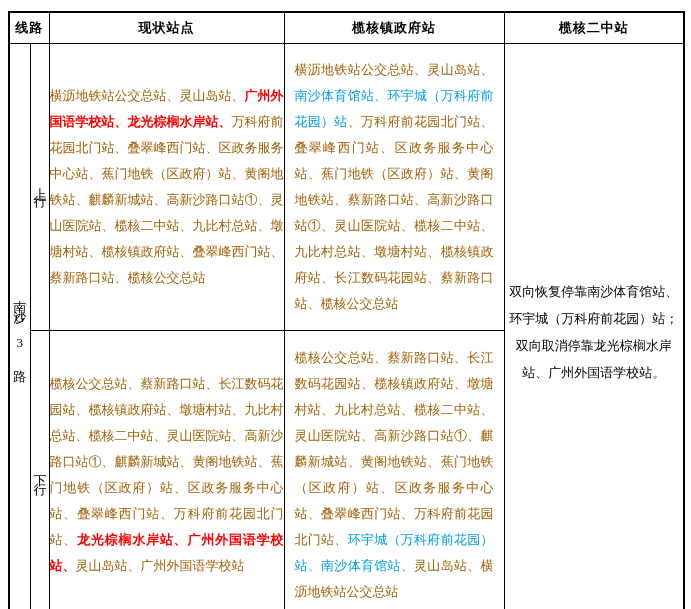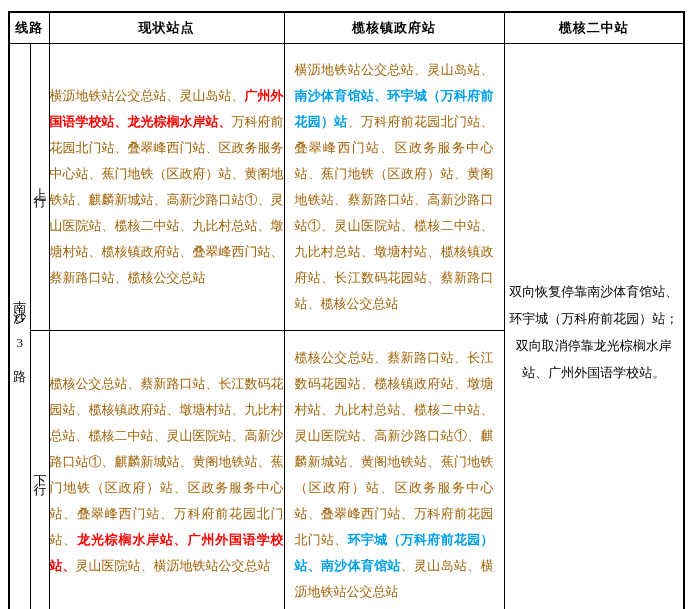--- a/index.html
+++ b/index.html
@@ -41,21 +41,21 @@
     line-height: 26px;
     text-align: justify;
     text-justify: inter-character;
     word-break: break-all;
   }
   td.stations.after-col {
     padding: 6px 10px;
   }
   .seg-normal { color: #a16207; font-weight: normal; }
   .seg-red    { color: var(--removed, #FF0000); font-weight: bold; }
-  .seg-blue   { color: var(--restored, #00A0E9); font-weight: bold; }
+  .seg-blue   { color: var(--restored, #00A0E9); font-weight: normal; }
   td.route-cell, td.dir-cell {
     text-align: center;
   }
   .v-text {
     display: inline-block;
     writing-mode: vertical-lr;
     text-orientation: upright;
     letter-spacing: 10px;
     line-height: 19px;
     font-size: 13px;
@@ -105,21 +105,21 @@
         <td class="stations after-col">
           <span class="seg-normal">横沥地铁站公交总站、灵山岛站、</span><span class="seg-blue">南沙体育馆站、环宇城（万科府前花园）站</span><span class="seg-normal">、万科府前花园北门站、叠翠峰西门站、区政务服务中心站、蕉门地铁（区政府）站、黄阁地铁站、蔡新路口站、高新沙路口站①、灵山医院站、榄核二中站、九比村总站、墩塘村站、榄核镇政府站、长江数码花园站、蔡新路口站、榄核公交总站</span>
         </td>
         <td class="adjust-cell" rowspan="2">双向恢复停靠南沙体育馆站、环宇城（万科府前花园）站；双向取消停靠龙光棕榈水岸站、广州外国语学校站。</td>
       </tr>
       <tr class="r2">
         <td class="dir-cell">
           <div class="v-text dir">下行</div>
         </td>
         <td class="stations">
-          <span class="seg-normal">榄核公交总站、蔡新路口站、长江数码花园站、榄核镇政府站、墩塘村站、九比村总站、榄核二中站、灵山医院站、高新沙路口站①、麒麟新城站、黄阁地铁站、蕉门地铁（区政府）站、区政务服务中心站、叠翠峰西门站、万科府前花园北门站、</span><span class="seg-red">龙光棕榈水岸站、广州外国语学校站、</span><span class="seg-normal">灵山医院站、横沥地铁站公交总站</span>
+          <span class="seg-normal">榄核公交总站、蔡新路口站、长江数码花园站、榄核镇政府站、墩塘村站、九比村总站、榄核二中站、灵山医院站、高新沙路口站①、麒麟新城站、黄阁地铁站、蕉门地铁（区政府）站、区政务服务中心站、叠翠峰西门站、万科府前花园北门站、</span><span class="seg-red">龙光棕榈水岸站、广州外国语学校站、</span><span class="seg-normal">灵山岛站、广州外国语学校站</span>
         </td>
         <td class="stations after-col">
           <span class="seg-normal">榄核公交总站、蔡新路口站、长江数码花园站、榄核镇政府站、墩塘村站、九比村总站、榄核二中站、灵山医院站、高新沙路口站①、麒麟新城站、黄阁地铁站、蕉门地铁（区政府）站、区政务服务中心站、叠翠峰西门站、万科府前花园北门站、</span><span class="seg-blue">环宇城（万科府前花园）站、南沙体育馆站</span><span class="seg-normal">、灵山岛站、横沥地铁站公交总站</span>
         </td>
       </tr>
     </tbody>
   </table>
 </div>
 
 </body></html>

